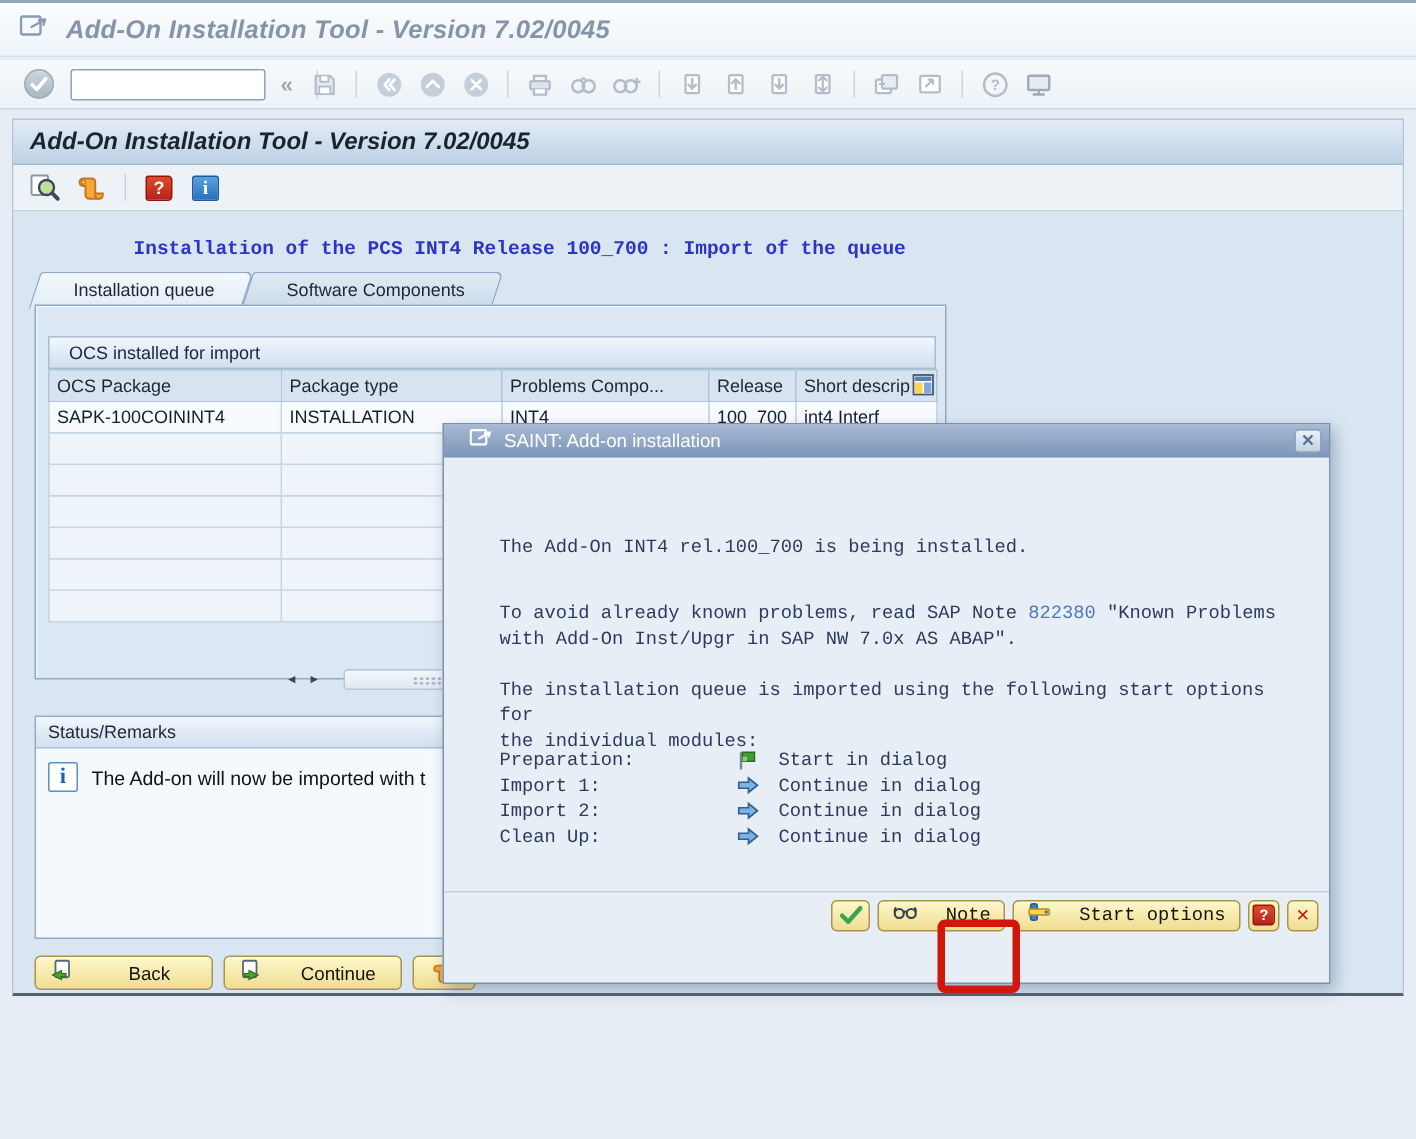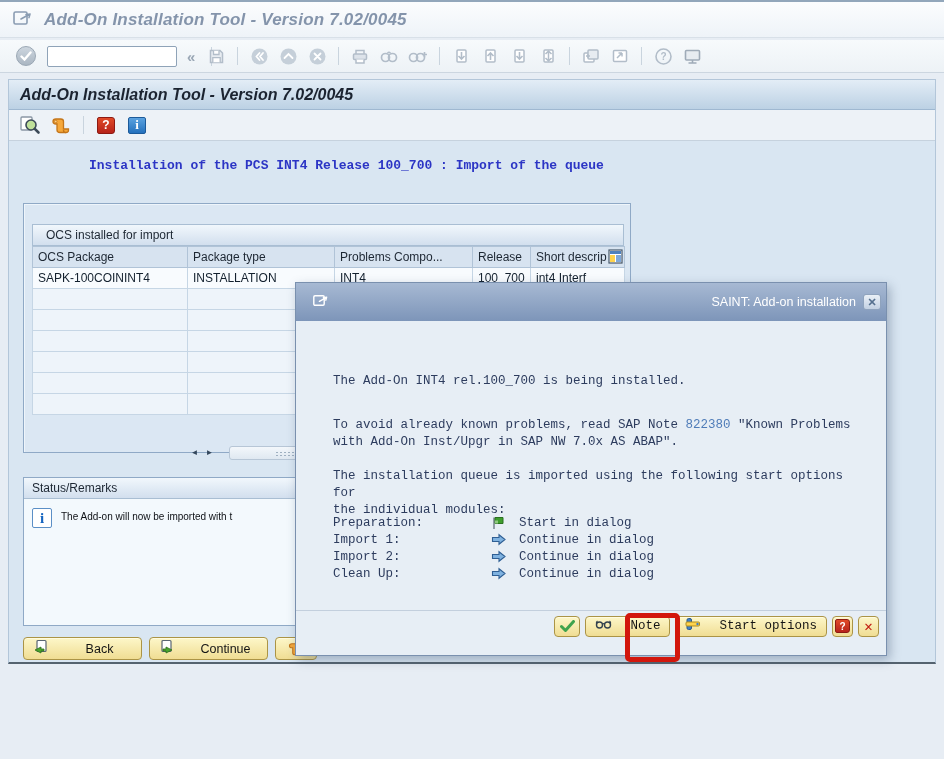--- a/index.html
+++ b/index.html
@@ -75,35 +75,35 @@
 
   
   .status-box { position:absolute; left:14px; top:336px; width:608px; height:149px;
     border:1px solid #8fa9c6; background:#f3f9fd; }
   .status-header { height:21px; background:linear-gradient(#f1f7fc,#d2dfee); border-bottom:1px solid #a9bed3;
     font-size:12px; color:#1d2733; line-height:20px; padding-left:8px; }
   .status-body { display:flex; gap:9px; padding:9px 8px; align-items:flex-start; }
   .info-sq { width:20px; height:20px; background:#fff; border:1px solid #5b8fc6; border-radius:2px;
     display:flex; align-items:center; justify-content:center;
     font-family:"Liberation Serif",serif; font-weight:bold; font-size:15px; color:#1565c0; }
-  .status-msg { font-size:10px; color:#0e1116; padding-top:3px; }
+  .status-msg { font-size:13px; color:#0e1116; padding-top:3px; }
 
   
   .sap-btn { height:23px; background:linear-gradient(#fdf7c9,#f0dd93); border:1px solid #ab9446;
     border-radius:4px; display:inline-flex; align-items:center; gap:18px; padding:0 9px;
     font-size:12.5px; color:#141414; box-shadow:inset 0 1px 0 #fffbe0; }
   .footer { position:absolute; left:14px; top:496px; display:flex; gap:7px; }
   .footer .wide { width:119px; }
   .footer .wide .blabel { flex:1; text-align:center; }
 
   
   .dialog { position:absolute; left:295px; top:282px; width:592px; height:374px;
     background:#e7eef5; border:1px solid #7a90ae; box-shadow:3px 4px 10px rgba(50,70,100,.35); }
-  .dlg-titlebar { height:38px; background:linear-gradient(#a7b9d3,#7d95b9); display:flex;
-    align-items:center; padding:0 5px 0 17px; gap:7px;text-align:right; }
+  .dlg-titlebar { height:22px; background:linear-gradient(#a7b9d3,#7d95b9); display:flex;
+    align-items:center; padding:0 5px 0 17px; gap:7px; }
   .dlg-title { flex:1; font-size:12.5px; color:#fff; }
   .dlg-close { width:18px; height:16px; background:linear-gradient(#eaf0f7,#c3d1e3);
     border:1px solid #8fa3bd; border-radius:3px; color:#55708f; font-size:11px; font-weight:bold;
     display:flex; align-items:center; justify-content:center; line-height:1; }
   .dlg-body { position:relative; height:320px; font-family:"Liberation Mono",monospace;
     font-size:12.5px; color:#2d3c5e; }
   .dlg-p { position:absolute; left:37px; white-space:pre-wrap; line-height:17px; }
   .note-link { color:#4f7cb8; }
   .opts { position:absolute; left:37px; top:193px; }
   .opt-row { display:flex; height:17px; align-items:center; }
@@ -278,20 +278,28 @@
         <span class="book" style="width:18px;height:17px;font-size:12px;">?</span>
       </span>
       <span class="aicon">
         <span class="info-blue" style="width:18px;height:17px;font-size:13px;">i</span>
       </span>
     </div>
 
     <div class="app-content">
       <div class="instruction">Installation of the PCS INT4 Release 100_700 : Import of the queue</div>
 
+      <div class="tabs">
+        <div class="tab active">
+          <span class="tab-label">Installation queue</span>
+        </div>
+        <div class="tab inactive">
+          <span class="tab-label">Software Components</span>
+        </div>
+      </div>
 
       <div class="tab-panel">
         <div class="pkg-table">
           <div class="tbl-caption">OCS installed for import</div>
           <table class="grid">
             <colgroup>
                 <col style="width:155px">
                 <col style="width:147px">
                 <col style="width:138px">
                 <col style="width:58px">

